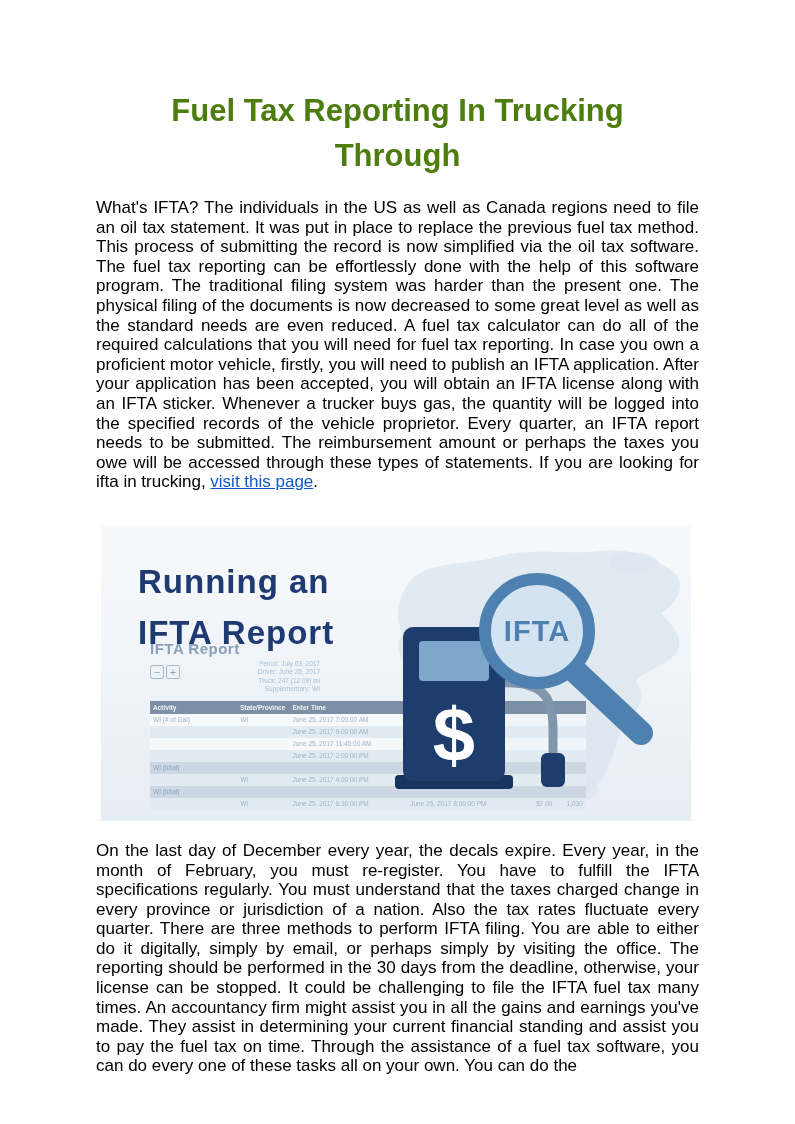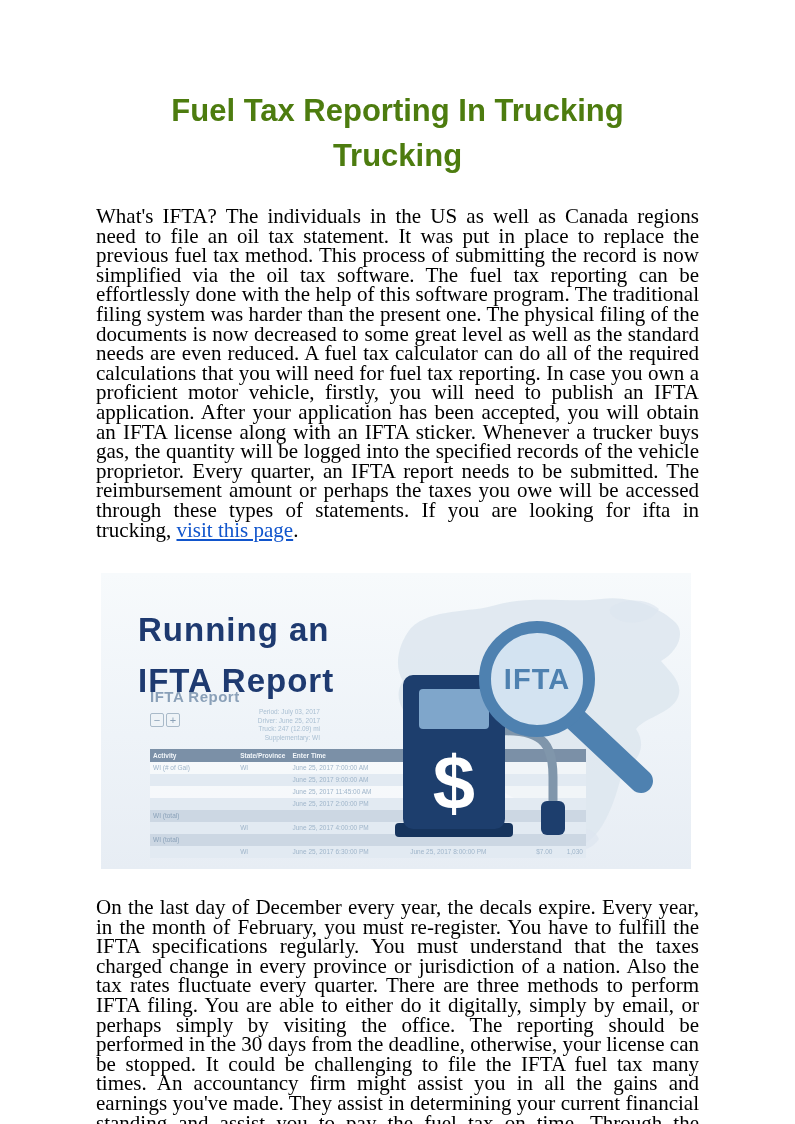--- a/index.html
+++ b/index.html
@@ -9,24 +9,23 @@
     font-family: "Liberation Sans", sans-serif;
     color: #000;
   }
   .doc-title {
     margin: 88px 70px 0;
     font-size: 31px; font-weight: 700;
     line-height: 45px; text-align: center; color: #4d7c0f;
   }
   .doc-title .tl { display: block; }
   p.body-text {
-    margin: 29px 96px 0;
-    font-size: 21px; line-height: 19.6px;
+    margin: 20px 96px 0;
+    font-size: 17px; line-height: 19.6px;
     text-align: justify;
-    font-family: Liberation Serif, serif;
   }
   .doc-link { color: #1155cc; text-decoration: underline; cursor: pointer; }
 
   
   .illustration {
     position: relative;
     margin: 33px 0 0 101px;
     width: 590px; height: 296px;
     background: linear-gradient(180deg, #f7fafc 0%, #eef3f8 55%, #e7edf4 100%);
     overflow: hidden;
@@ -67,21 +66,21 @@
   .c4 { width: 7%; text-align: right; } .c5 { width: 7%; text-align: right; }
 
   .dollar { font-family: "Liberation Sans", sans-serif; font-size: 76px; font-weight: 700; fill: #ffffff; }
   .mag-label { font-family: "Liberation Sans", sans-serif; font-size: 29px; font-weight: 700; letter-spacing: 1px; fill: #4e81b0; }
 </style>
 </head>
 <body>
 
 <h1 class="doc-title">
   <span class="tl">Fuel Tax Reporting In Trucking</span>
-  <span class="tl">Trucking</span>
+  <span class="tl">Through</span>
 </h1>
 
 <p class="body-text"><span>What's IFTA? The individuals in the US as well as Canada regions need to file an oil tax statement. It was put in place to replace the previous fuel tax method. This process of submitting the record is now simplified via the oil tax software. The fuel tax reporting can be effortlessly done with the help of this software program. The traditional filing system was harder than the present one. The physical filing of the documents is now decreased to some great level as well as the standard needs are even reduced. A fuel tax calculator can do all of the required calculations that you will need for fuel tax reporting. In case you own a proficient motor vehicle, firstly, you will need to publish an IFTA application. After your application has been accepted, you will obtain an IFTA license along with an IFTA sticker. Whenever a trucker buys gas, the quantity will be logged into the specified records of the vehicle proprietor. Every quarter, an IFTA report needs to be submitted. The reimbursement amount or perhaps the taxes you owe will be accessed through these types of statements. If you are looking for ifta in trucking, </span><a class="doc-link">visit this page</a><span>.</span></p>
 
 <figure class="illustration">
 
   <svg class="map-layer" viewBox="0 0 590 296" aria-hidden="true">
     <path fill="#dde6ef" opacity="0.85" d="M310 55 C330 35 370 40 395 32 C430 22 470 30 500 26 C530 22 560 35 575 50 C585 62 575 80 560 88 C570 100 585 112 575 128 C565 142 545 144 535 156 C545 170 540 188 522 196 C512 238 500 262 482 272 C462 264 455 240 442 228 C420 232 400 222 392 205 C370 210 350 200 345 185 C325 182 310 168 315 150 C300 140 292 122 302 108 C292 92 298 70 310 55 Z"></path>
     <path fill="#dde6ef" opacity="0.7" d="M510 34 C525 24 548 26 558 36 C552 48 534 52 520 48 C512 44 506 40 510 34 Z"></path>
     <path fill="#dde6ef" opacity="0.7" d="M470 258 C480 252 494 256 498 266 C490 278 476 280 468 272 C464 266 464 262 470 258 Z"></path>

